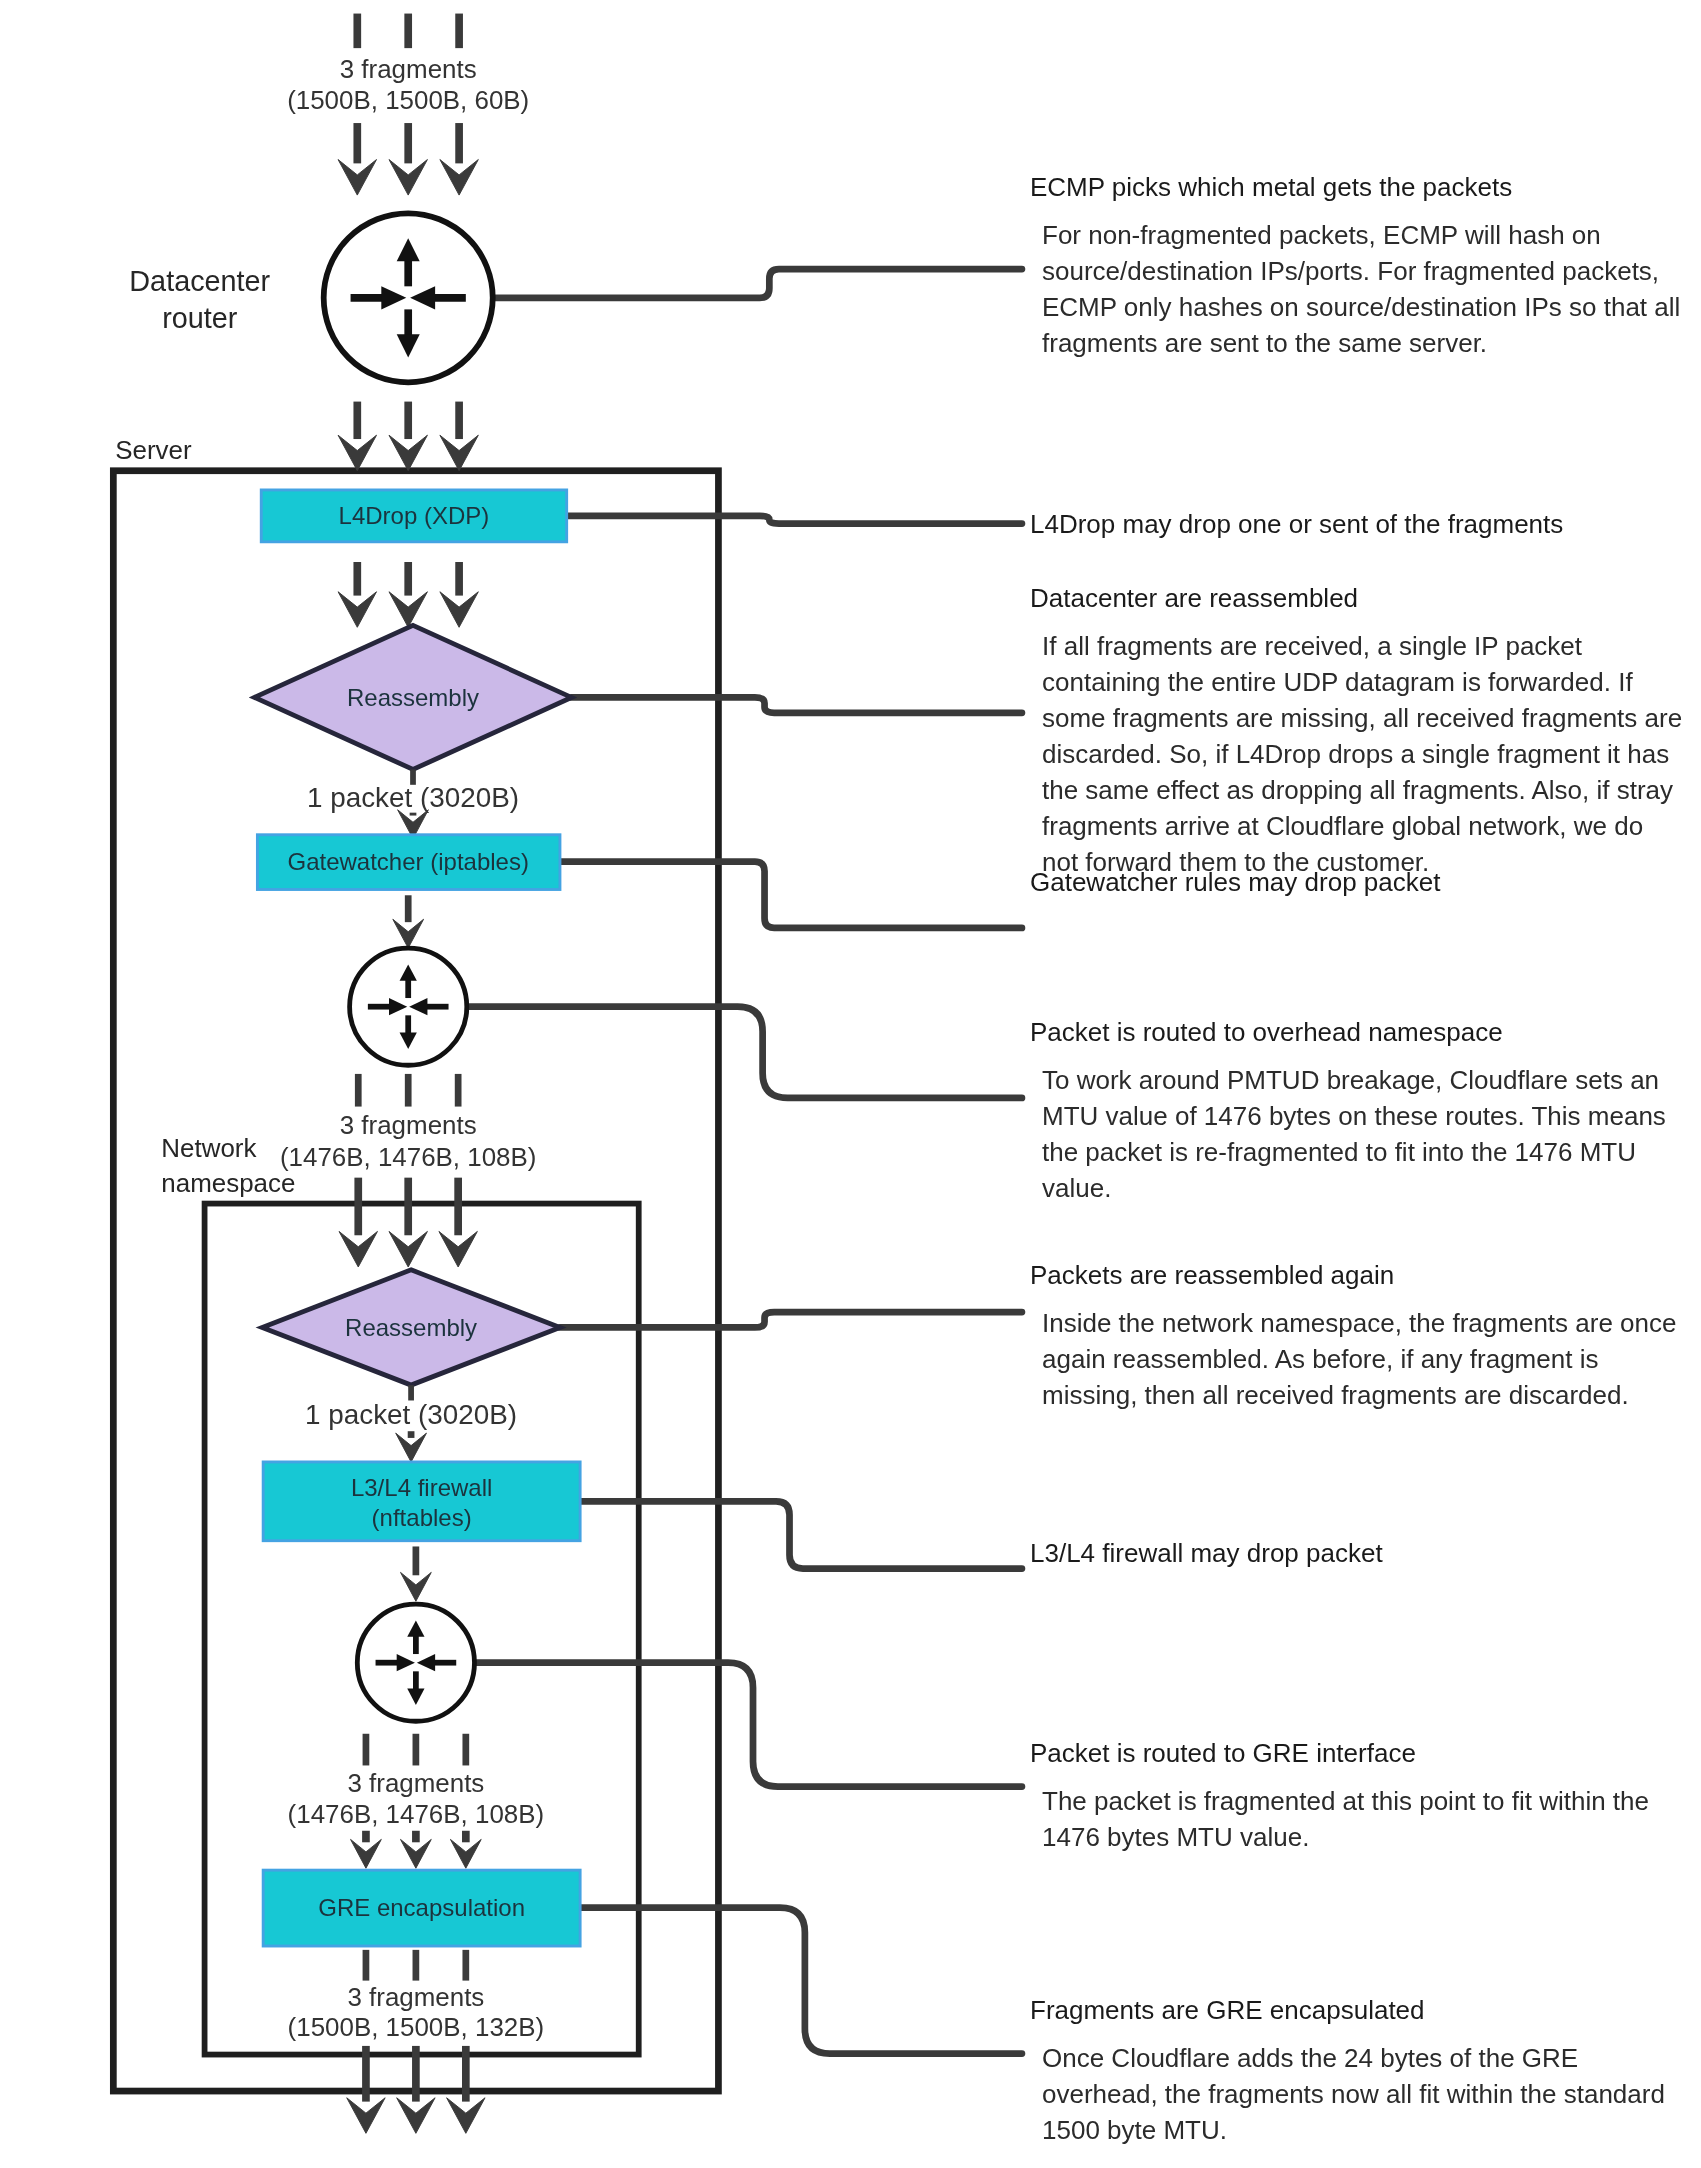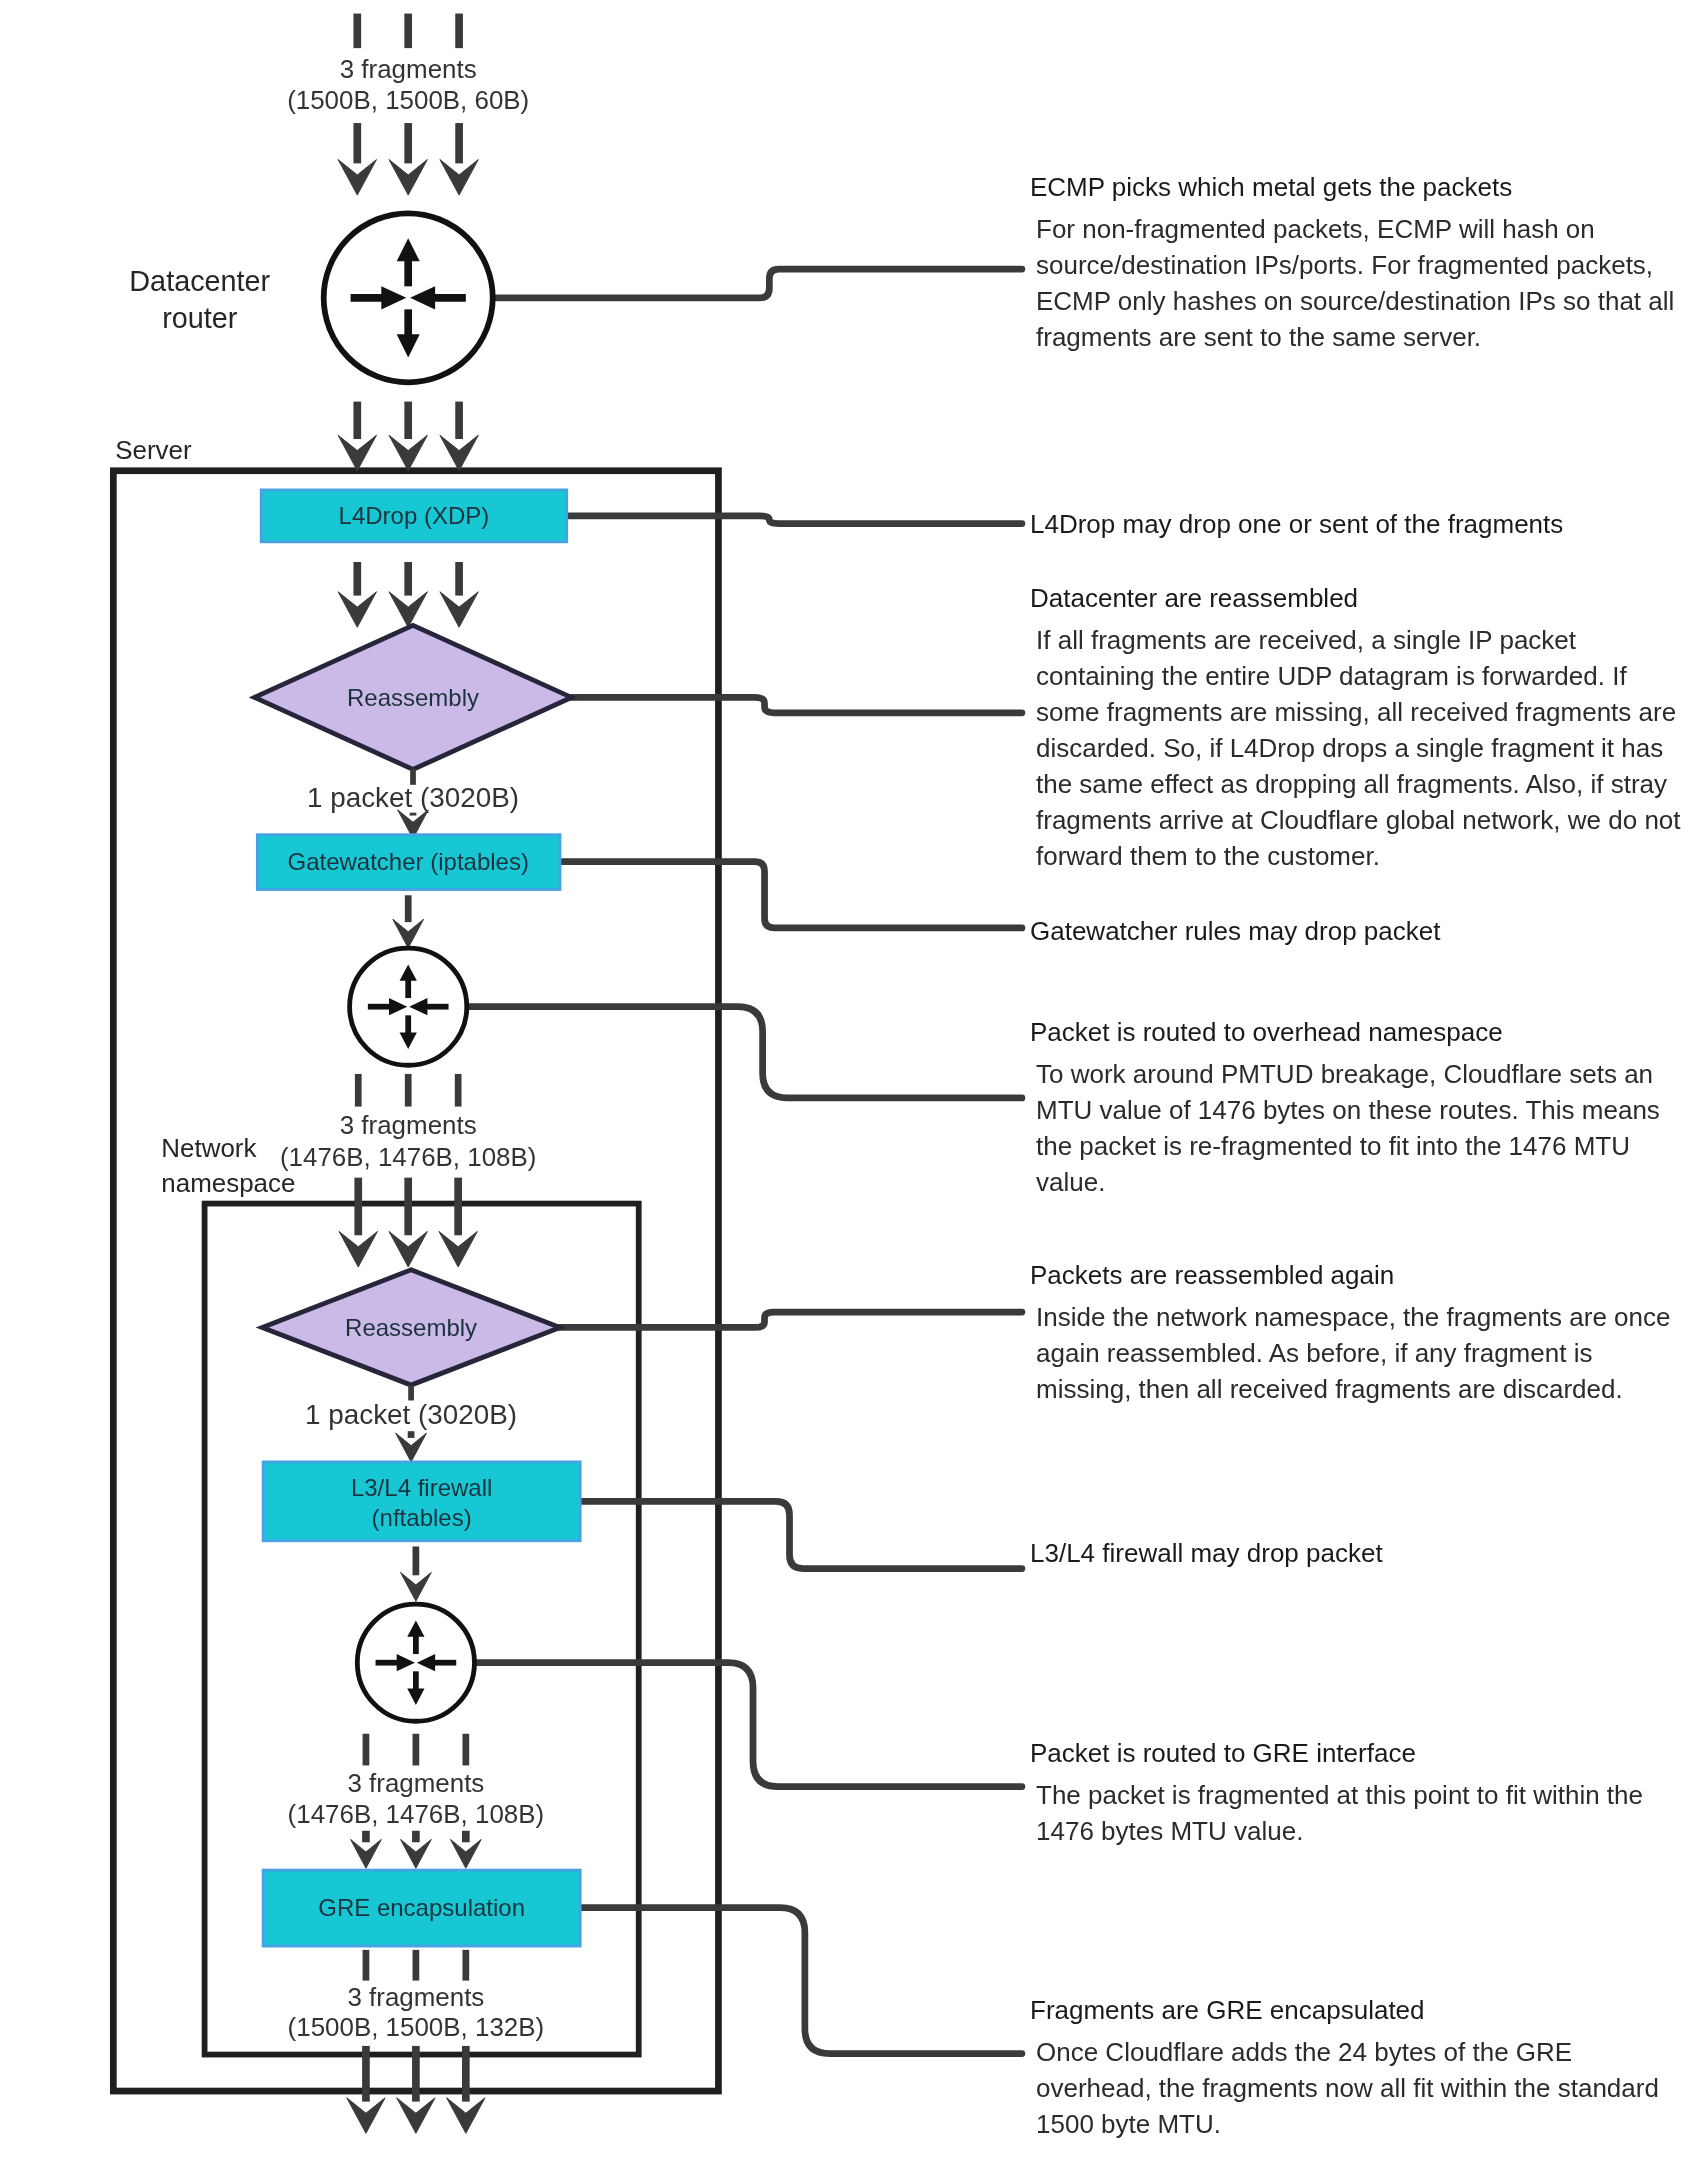--- a/index.html
+++ b/index.html
@@ -9,21 +9,21 @@
   }
   #diagram-svg{position:absolute;left:0;top:0;}
   svg text{font-family:"Liberation Sans","DejaVu Sans",sans-serif;fill:#2e2e2e;}
   .node-label{fill:#1c333d;font-size:25px;}
   .flow-label{fill:#333;font-size:27px;}
   .packet-label{fill:#333;font-size:29px;}
   .zone-label{fill:#262626;font-size:27px;}
   .router-label{fill:#262626;font-size:30px;}
   .annotation{position:absolute;left:1030px;width:668px;font-size:26px;line-height:36px;color:#2b2b2b;}
   .annotation h3{margin:0;padding:0;font-size:26px;line-height:36px;font-weight:400;color:#1a1a1a;}
-  .annotation p{margin:6px;padding:0;}
+  .annotation p{margin:12px;padding:0;}
 </style>
 </head>
 <body>
 
 <div id="canvas">
 
 <svg id="diagram-svg" width="1701" height="2168" viewBox="0 0 1771 2257">
   <defs>
     <path id="head-lg" d="M-20 0 L0 16 L20 0 L0 37 Z"></path>
     <path id="head-sm" d="M-16 0 L0 13 L16 0 L0 30 Z"></path>
@@ -215,21 +215,21 @@
   <h3>ECMP picks which metal gets the packets</h3>
   <p>For non-fragmented packets, ECMP will hash on source/destination IPs/ports. For fragmented packets, ECMP only hashes on source/destination IPs so that all fragments are sent to the same server.</p>
 </div>
 <div class="annotation" style="top:506px">
   <h3>L4Drop may drop one or sent of the fragments</h3>
 </div>
 <div class="annotation" style="top:580px">
   <h3>Datacenter are reassembled</h3>
   <p>If all fragments are received, a single IP packet containing the entire UDP datagram is forwarded. If some fragments are missing, all received fragments are discarded. So, if L4Drop drops a single fragment it has the same effect as dropping all fragments. Also, if stray fragments arrive at Cloudflare global network, we do not forward them to the customer.</p>
 </div>
-<div class="annotation" style="top:913px">
+<div class="annotation" style="top:864px">
   <h3>Gatewatcher rules may drop packet</h3>
 </div>
 <div class="annotation" style="top:1014px">
   <h3>Packet is routed to overhead namespace</h3>
   <p>To work around PMTUD breakage, Cloudflare sets an MTU value of 1476 bytes on these routes. This means the packet is re-fragmented to fit into the 1476 MTU value.</p>
 </div>
 <div class="annotation" style="top:1257px">
   <h3>Packets are reassembled again</h3>
   <p>Inside the network namespace, the fragments are once again reassembled. As before, if any fragment is missing, then all received fragments are discarded.</p>
 </div>

